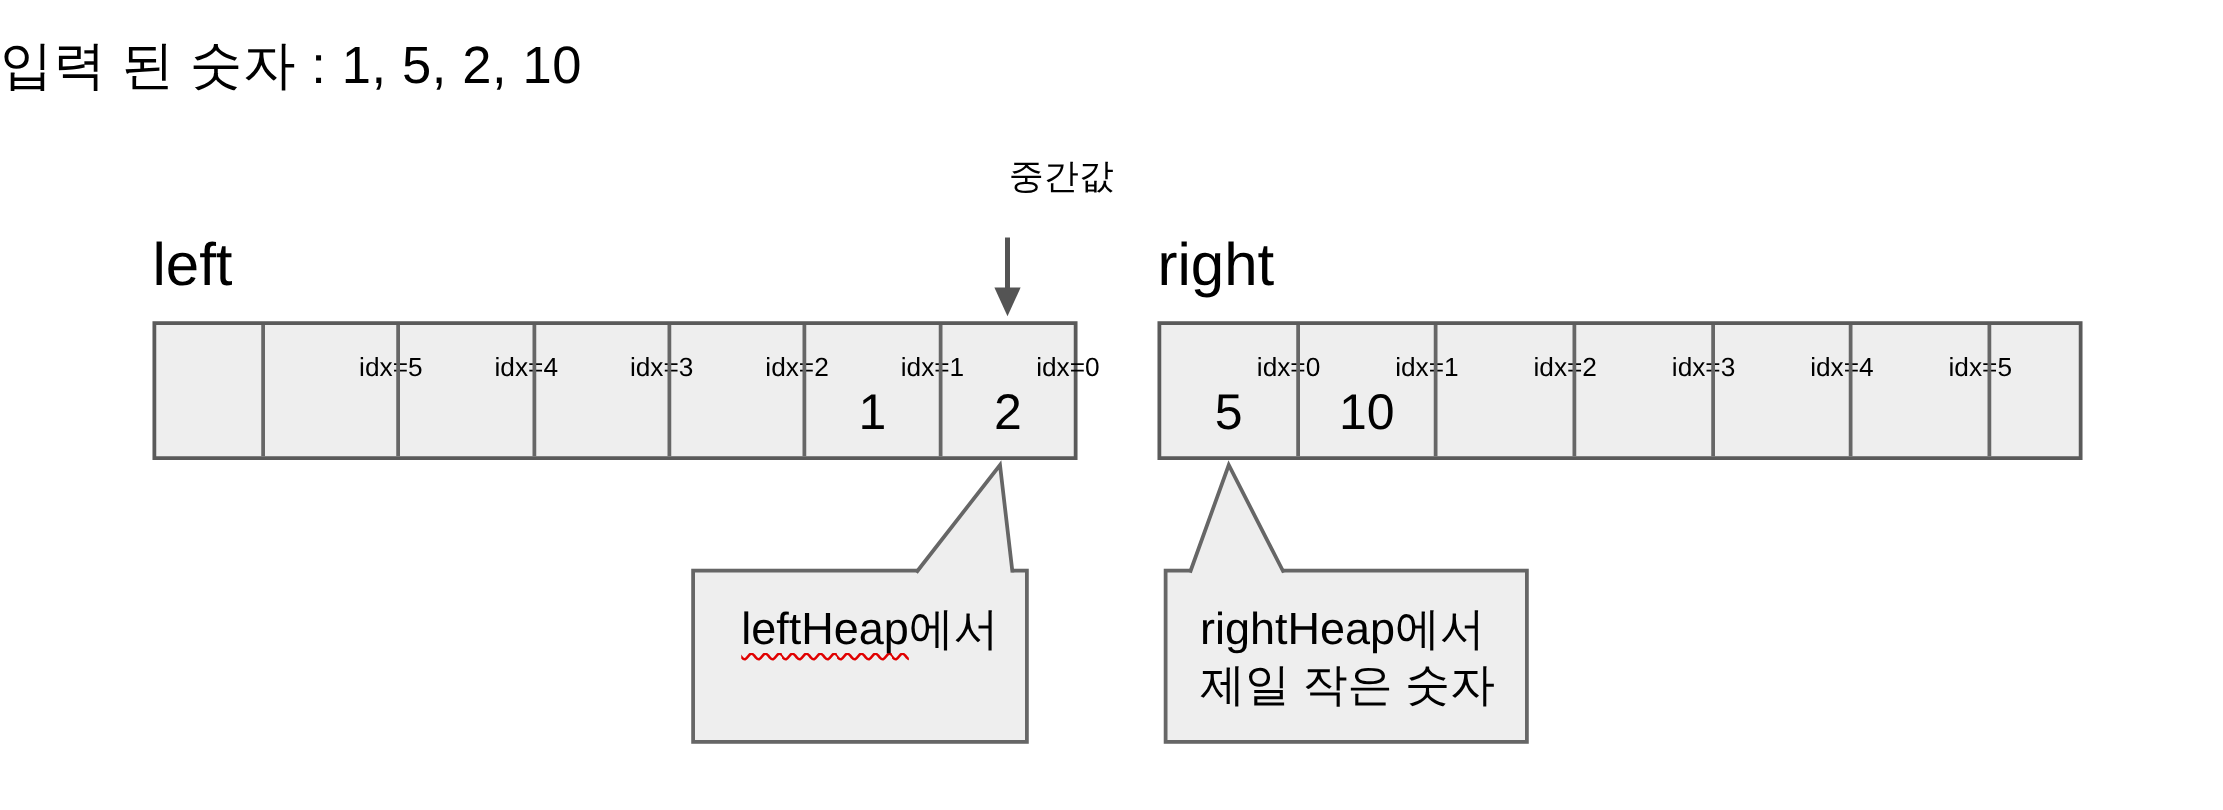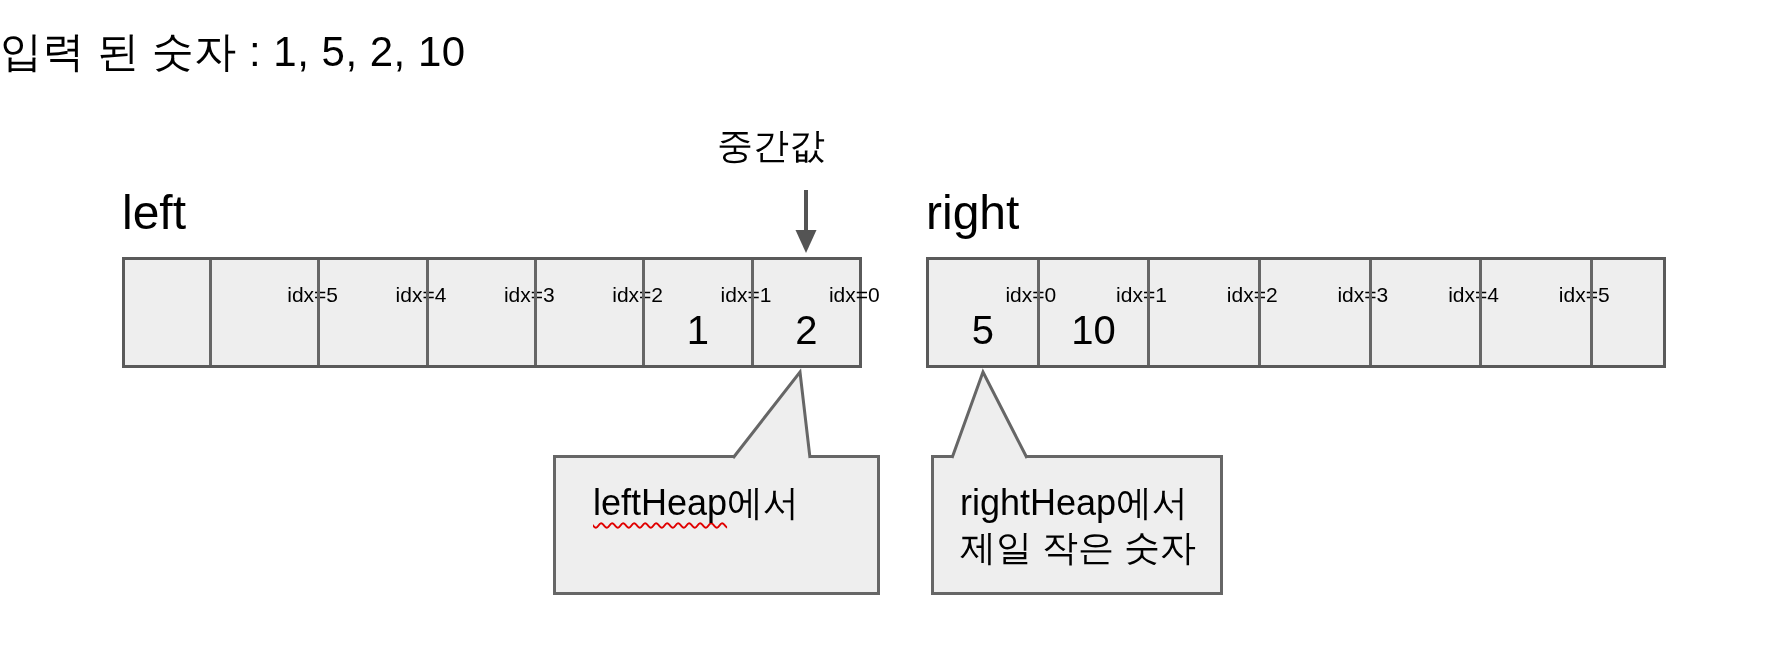--- a/index.html
+++ b/index.html
@@ -20,24 +20,24 @@
     position: absolute;
     top: 24px;
     left: 0;
     width: 1778px;
     font-size: 42px;
     letter-spacing: 0.5px;
   }
   .median-label {
     position: absolute;
     top: 122px;
-    left: 666px;
+    left: 744px;
     width: 210px;
     text-align: center;
-    font-size: 36px;
+    font-size: 28px;
   }
   .array-label {
     position: absolute;
     top: 188px;
     text-align: left;
     font-size: 48px;
     line-height: 50px;
   }
   .array-label.left  { left: 122px; width: 740px; }
   .array-label.right { left: 926px; width: 740px; }
@@ -85,21 +85,21 @@
     top: 455px;
     height: 140px;
     box-sizing: border-box;
     border: 3px solid #666666;
     background: #eeeeee;
     padding: 22px 0 0 26px;
     font-size: 36px;
     line-height: 45px;
     z-index: 2;
   }
-  .callout.left-callout  { left: 553px; width: 327px; padding-left: 37px; }
+  .callout.left-callout  { left: 553px; width: 270px; padding-left: 37px; }
   .callout.right-callout { left: 905px; width: 292px; margin-left: 26px; }
   .squiggle {
     text-decoration: underline wavy #e00000 2px;
     text-decoration-skip-ink: none;
     text-underline-offset: 7px;
   }
   #overlay {
     position: absolute;
     top: 0;
     left: 0;

